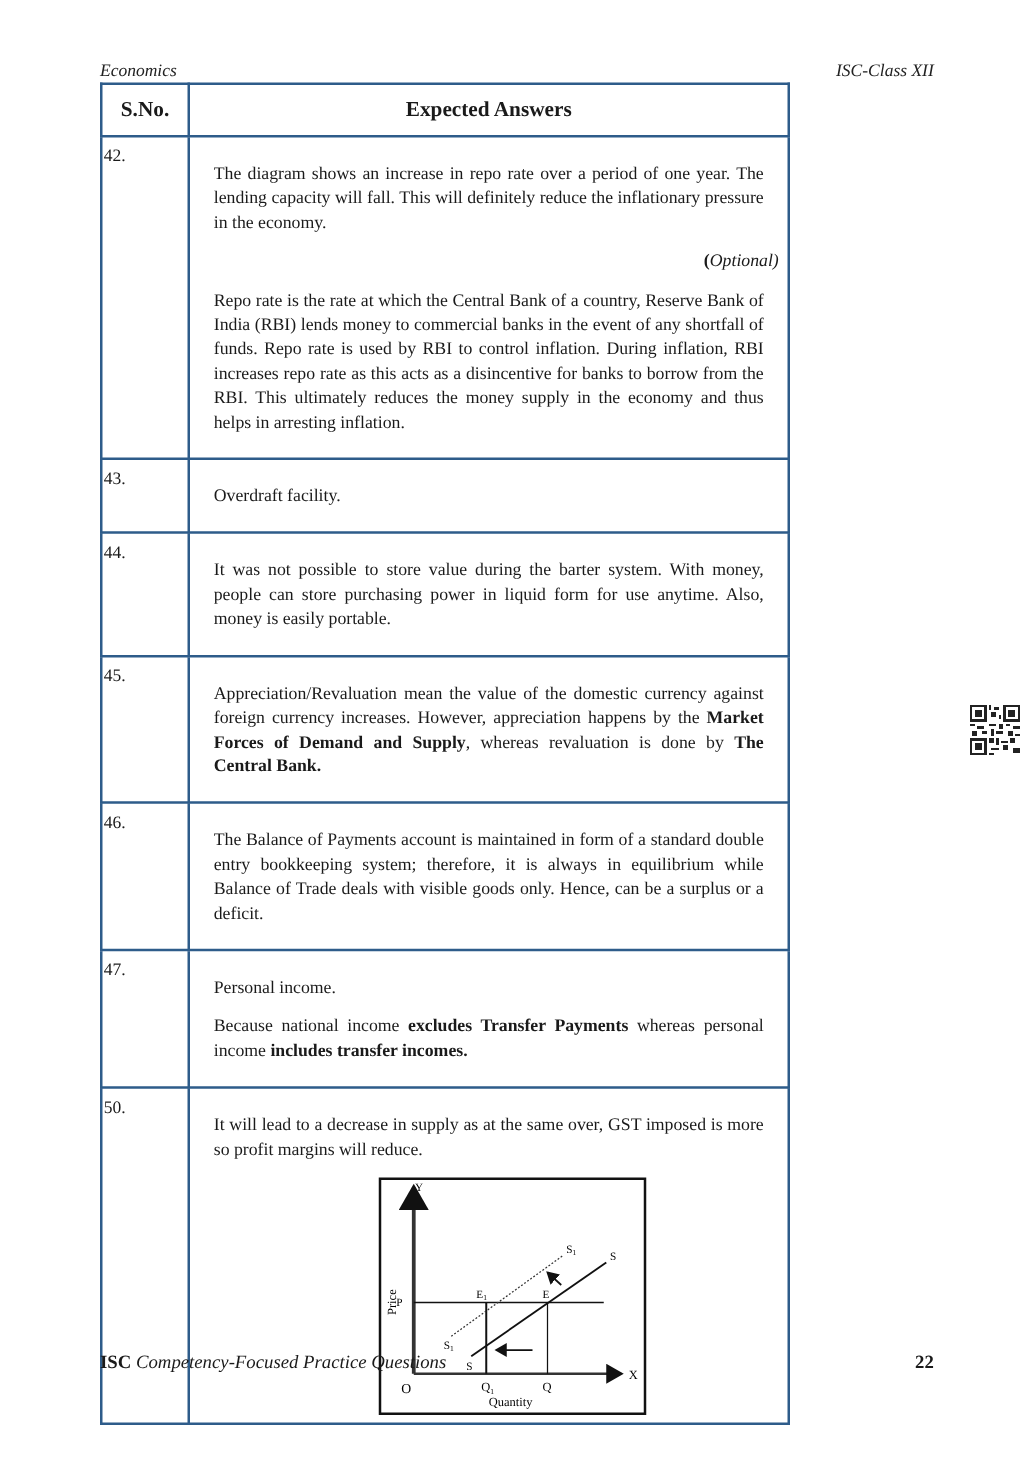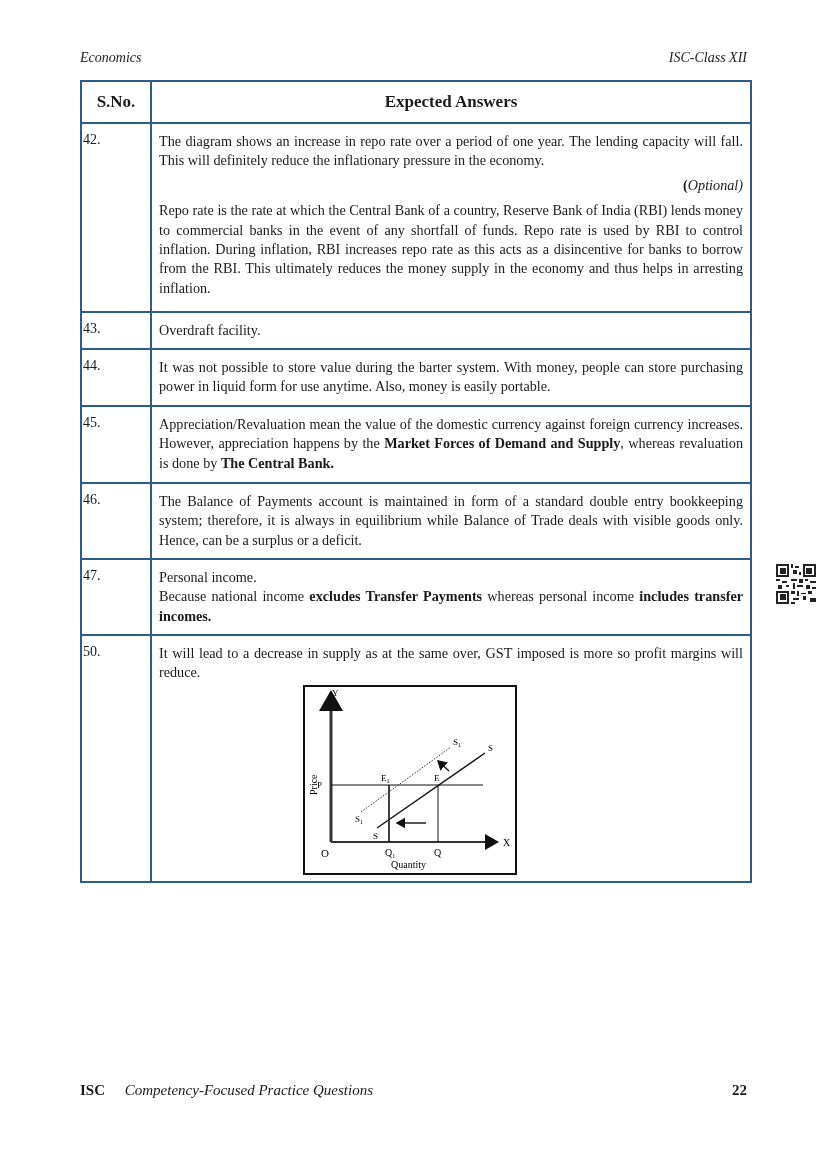--- a/index.html
+++ b/index.html
@@ -2,41 +2,41 @@
 <html><head>
 <meta charset="utf-8">
 <style>
   html, body { margin: 0; padding: 0; background: #ffffff; }
   body { width: 827px; height: 1169px; position: relative; overflow: hidden;
          font-family: "Liberation Serif", "DejaVu Serif", serif; color: #1a1a1a; }
   .running-head { position: absolute; top: 50px; font-style: italic; font-size: 14px; color: #222; }
   .rh-left { left: 80px; }
   .rh-right { right: 80px; }
 
-  table.answers { position: absolute; left: 80px; top: 80px; width: 672px;
+  table.answers { position: absolute; left: 80px; top: 66px; width: 552px;
                   border-collapse: collapse; table-layout: fixed; padding-left: 36px; }
   table.answers td, table.answers th { border: 2px solid #2e5c8a; vertical-align: top; }
   table.answers th { height: 38px; font-weight: bold; font-size: 17px; vertical-align: middle; }
   th.col-sno { width: 66px; text-align: center; }
   th.col-ans { text-align: center; }
   td.sno { text-align: left; font-size: 14px; padding-top: 8px; }
   td.ans { font-size: 14.2px; line-height: 19.4px; padding: 8px 7px 6px 7px; text-align: justify; }
-  td.ans p { margin: 0; }
+  td.ans p { margin: 12px; }
   .optional { text-align: right; font-style: italic; margin: 5px 0 6px 0 !important; }
   .optional b { font-style: normal; }
   b { font-weight: bold; }
 
   .diagram-wrap { margin-top: 2px; margin-left: 144px; width: 210px; height: 186px; border: 2px solid #111; position: relative; }
   .diagram-wrap svg { display: block; }
 
   .qr { position: absolute; left: 776px; top: 564px; width: 40px; height: 40px; }
 
   .footer { position: absolute; top: 1082px; left: 80px; right: 80px; font-size: 15px; }
   .footer .brand { font-weight: bold; }
-  .footer .title { font-style: italic; margin-left: 16px; }
+  .footer .title { font-style: italic; }
   .footer .page-number { position: absolute; right: 0; top: 0; font-weight: bold; }
 </style>
 </head>
 <body>
 
 <div class="running-head rh-left">Economics</div>
 <div class="running-head rh-right">ISC-Class XII</div>
 
 <table class="answers">
   <thead>

